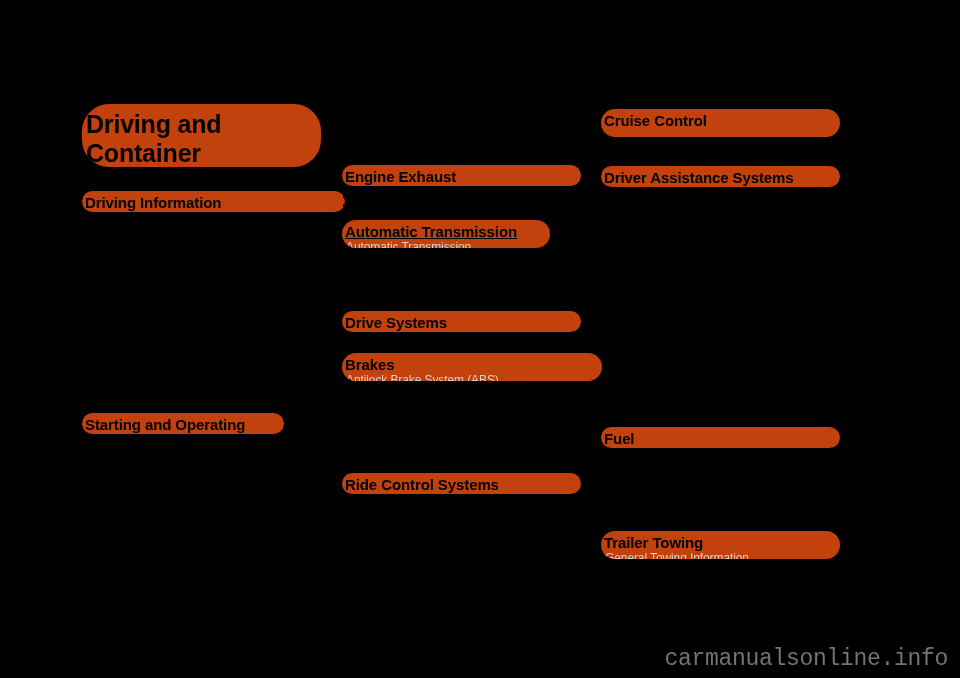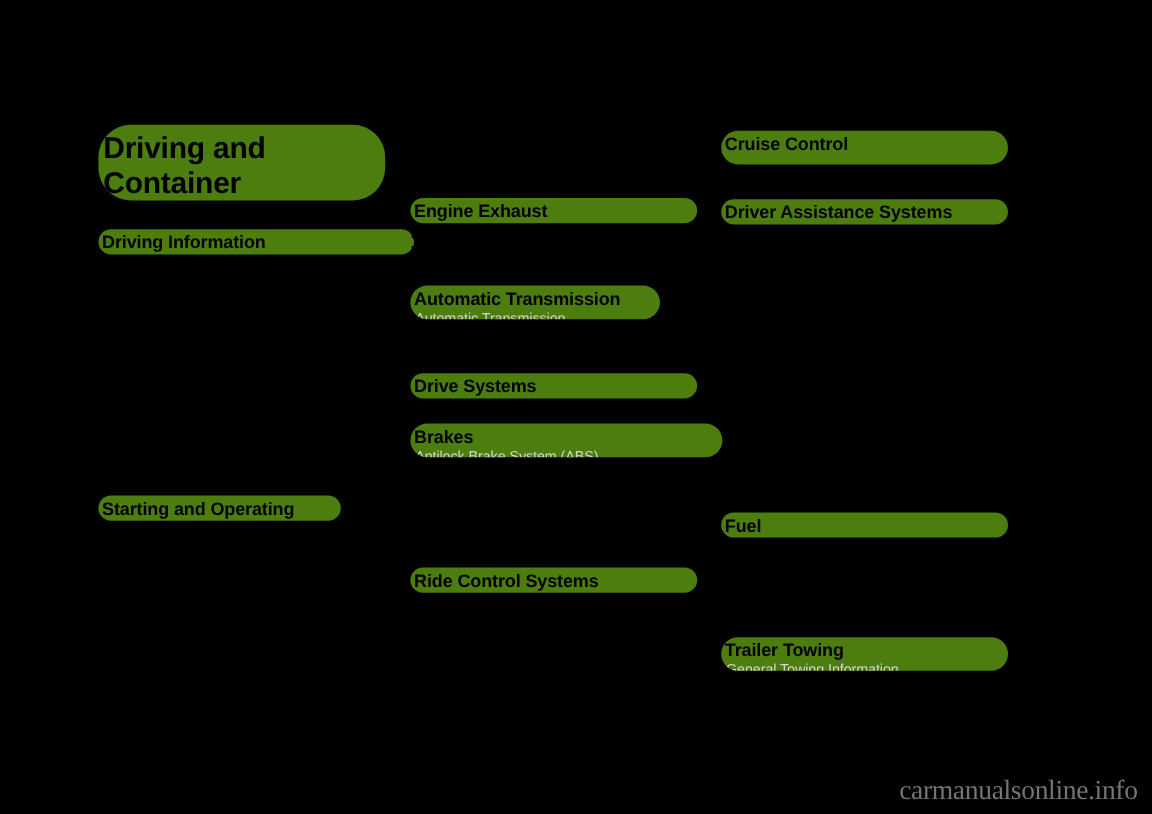--- a/index.html
+++ b/index.html
@@ -30,21 +30,21 @@
     top: 0;
     height: 678px;
   }
   .col-left   { left: 82px;  width: 239px; }
   .col-mid    { left: 342px; width: 239px; }
   .col-right  { left: 601px; width: 239px; }
 
   
   .bar {
     position: absolute;
-    background: #4d7c0f;
+    background: #c2410c;
     box-sizing: border-box;
     overflow: hidden;
     white-space: nowrap;
     border-radius: 27px;
   }
 
   
   .chapter-title {
     padding: 6px 4px 8px 4px;
     line-height: 1.14;
@@ -101,21 +101,21 @@
 
   
   .watermark {
     position: absolute;
     right: 12px;
     bottom: 6px;
     font-size: 23px;
     font-weight: normal;
     letter-spacing: -0.3px;
     color: #747474;
-    font-family: Liberation Serif, serif;
+    font-family: Liberation Mono, monospace;
   }
 </style>
 </head>
 <body>
 
 <div class="page">
 
   <div class="column col-left">
 
     <div class="bar chapter-title" style="left:0; top:104px; width:239px; height:63px;">
@@ -232,21 +232,21 @@
       <div class="entry">
         <span class="label">Engine Exhaust</span>
         <span class="pg">9-20</span>
       </div>
       <div class="entry">
         <span class="label">Running the Vehicle While Parked</span>
         <span class="pg">9-21</span>
       </div>
     </div>
 
-    <div class="bar section-bar with-bleed" style="left:0; top:238px; width:208px;">
+    <div class="bar section-bar with-bleed" style="left:0; top:220px; width:208px;text-decoration:underline;">
       <span class="heading">Automatic Transmission</span>
       <span class="bleed">Automatic Transmission</span>
     </div>
 
     <div class="entries" style="left:0; top:267px;">
       <div class="entry">
         <span class="label">Manual Mode</span>
         <span class="pg">9-24</span>
       </div>
       <div class="entry">

